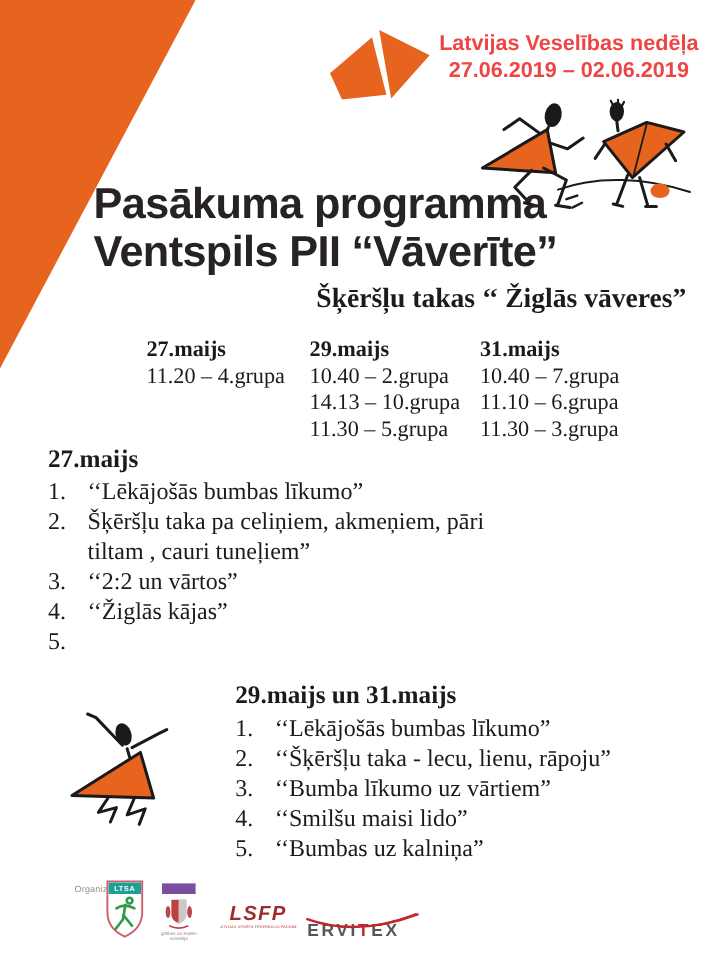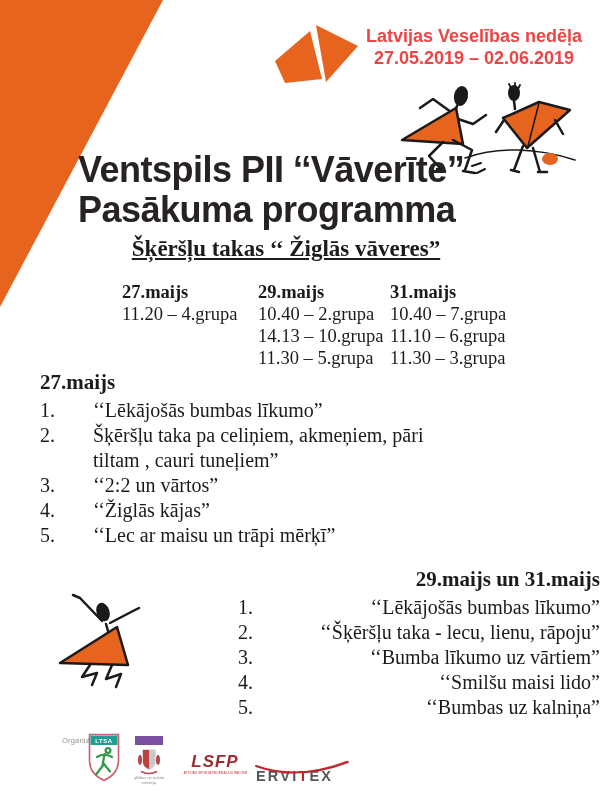--- a/index.html
+++ b/index.html
@@ -22,46 +22,45 @@
   }
   
   .hero { position:absolute; left:393px; top:82px; }
   
   .title {
     position:absolute; left:78px; top:150px;
     font-weight:bold; font-size:36px; line-height:40px; letter-spacing:-0.5px;
     color:#272322; white-space:nowrap;
   }
   .subtitle {
-    position:absolute; left:0; top:236px; width:572px; text-align:center;
+    position:absolute; left:0; top:236px; width:572px; text-align:right;
     font-family:"Liberation Serif", serif; font-weight:bold; font-size:23px;
     color:#1B1B1B;
-    text-decoration:underline;
   }
   
   .schedule {
     position:absolute; left:122px; top:281px; display:flex;
     font-family:"Liberation Serif", serif; font-size:18.5px; line-height:22px;
     color:#1B1B1B;
   }
   .sched-col { white-space:nowrap; }
   .sched-col.c1 { width:136px; }
   .sched-col.c2 { width:132px; }
-  .sched-col.c3 { width:140px; }
+  .sched-col.c3 { width:140px;margin-left:10px; }
   .sched-date { font-weight:bold; }
   
   .list-section {
     position:absolute; font-family:"Liberation Serif", serif; color:#1B1B1B;
   }
   .sec27 { left:40px; top:369px; width:425px; }
-  .sec29 { left:220px; top:566px; width:380px;text-align:right; }
+  .sec29 { left:196px; top:566px; width:380px; }
   .sec-heading { font-weight:bold; font-size:21px; line-height:26px; margin:0 0 3px 0; }
   .list-item { display:flex; font-size:20px; line-height:25px; }
   .item-num { width:33px; flex:none; }
-  .item-text { flex:1;margin-left:20px; }
+  .item-text { flex:1; }
   .sec27 .item-text { max-width:380px; }
   
   .squirrel { position:absolute; left:52px; top:585px; }
   
   .footer-label {
     position:absolute; left:20px; top:736px;
     font-size:7.5px; color:#909090; letter-spacing:0.2px;margin-left:42px;
   }
   .logo-ltsa { position:absolute; left:88px; top:733px; }
   .logo-ministry { position:absolute; left:134px; top:736px; }
@@ -80,21 +79,21 @@
 <div class="page">
 
   <div class="corner-tri"></div>
 
   <svg class="brand-logo" width="90" height="75" viewBox="0 0 90 75">
     <polygon points="3,46 38,16 50,64 13,68" fill="#E7641E"></polygon>
     <polygon points="44,10 86,31 54,67" fill="#E7641E"></polygon>
   </svg>
   <div class="brand-text">
     <div>Latvijas Veselības nedēļa</div>
-    <div>27.05.2019 – 02.06.2019</div>
+    <div>27.06.2019 – 02.06.2019</div>
   </div>
 
   <svg class="hero" width="185" height="100" viewBox="0 0 185 100">
     <g stroke="#1a1a1a" stroke-width="2.5" stroke-linecap="round" stroke-linejoin="round" fill="none">
 
       <ellipse cx="68" cy="14" rx="7" ry="10" fill="#1a1a1a" stroke="none" transform="rotate(12 68 14)"></ellipse>
       <path d="M64,24 L58,40"></path>
       <path d="M58,30 L40,17 L27,26"></path>
       <path d="M62,36 L80,42 L93,33"></path>
       <polygon points="9,58 63,26 70,62" fill="#E7641E"></polygon>
@@ -116,22 +115,22 @@
       <path d="M72,76 C105,64 145,66 182,78" stroke-width="1.6"></path>
       <g stroke-width="2">
         <path d="M79,84 L88,81"></path>
         <path d="M84,91 L92,87"></path>
       </g>
     </g>
     <ellipse cx="157" cy="77" rx="8" ry="6" fill="#E7641E"></ellipse>
   </svg>
 
   <div class="title">
+    <div>Pasākuma programma</div>
     <div>Ventspils PII ‘‘Vāverīte”</div>
-    <div>Pasākuma programma</div>
   </div>
   <div class="subtitle">Šķēršļu takas ‘‘ Žiglās vāveres”</div>
 
   <div class="schedule">
     <div class="sched-col c1">
       <div class="sched-date">27.maijs</div>
       <div class="sched-time">11.20 – 4.grupa</div>
     </div>
     <div class="sched-col c2">
       <div class="sched-date">29.maijs</div>
@@ -160,21 +159,20 @@
     <div class="list-item">
       <span class="item-num">3.</span>
       <span class="item-text">‘‘2:2 un vārtos”</span>
     </div>
     <div class="list-item">
       <span class="item-num">4.</span>
       <span class="item-text">‘‘Žiglās kājas”</span>
     </div>
     <div class="list-item">
       <span class="item-num">5.</span>
-      <span class="item-text">‘‘Lec ar maisu un trāpi mērķī”</span>
     </div>
   </div>
 
   <svg class="squirrel" width="130" height="125" viewBox="0 0 130 125">
     <g stroke="#1a1a1a" stroke-width="2.5" stroke-linecap="round" stroke-linejoin="round" fill="none">
       <ellipse cx="51" cy="27" rx="6.5" ry="9.5" fill="#1a1a1a" stroke="none" transform="rotate(-18 51 27)"></ellipse>
       <path d="M50,36 L28,13 L21,10"></path>
       <path d="M58,38 L81,26 L87,23"></path>
       <path d="M54,39 L56,46"></path>
       <polygon points="8,78 65,42 76,80" fill="#E7641E"></polygon>

